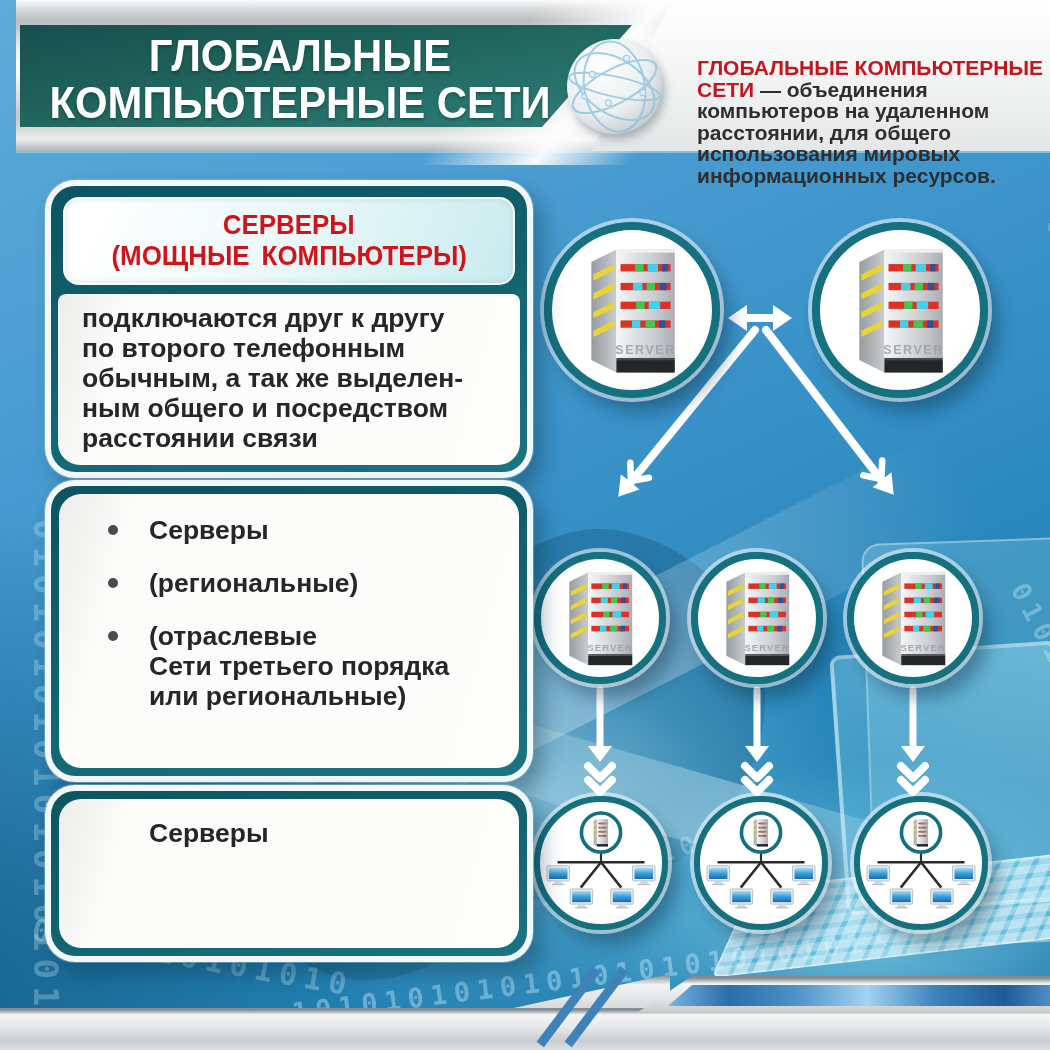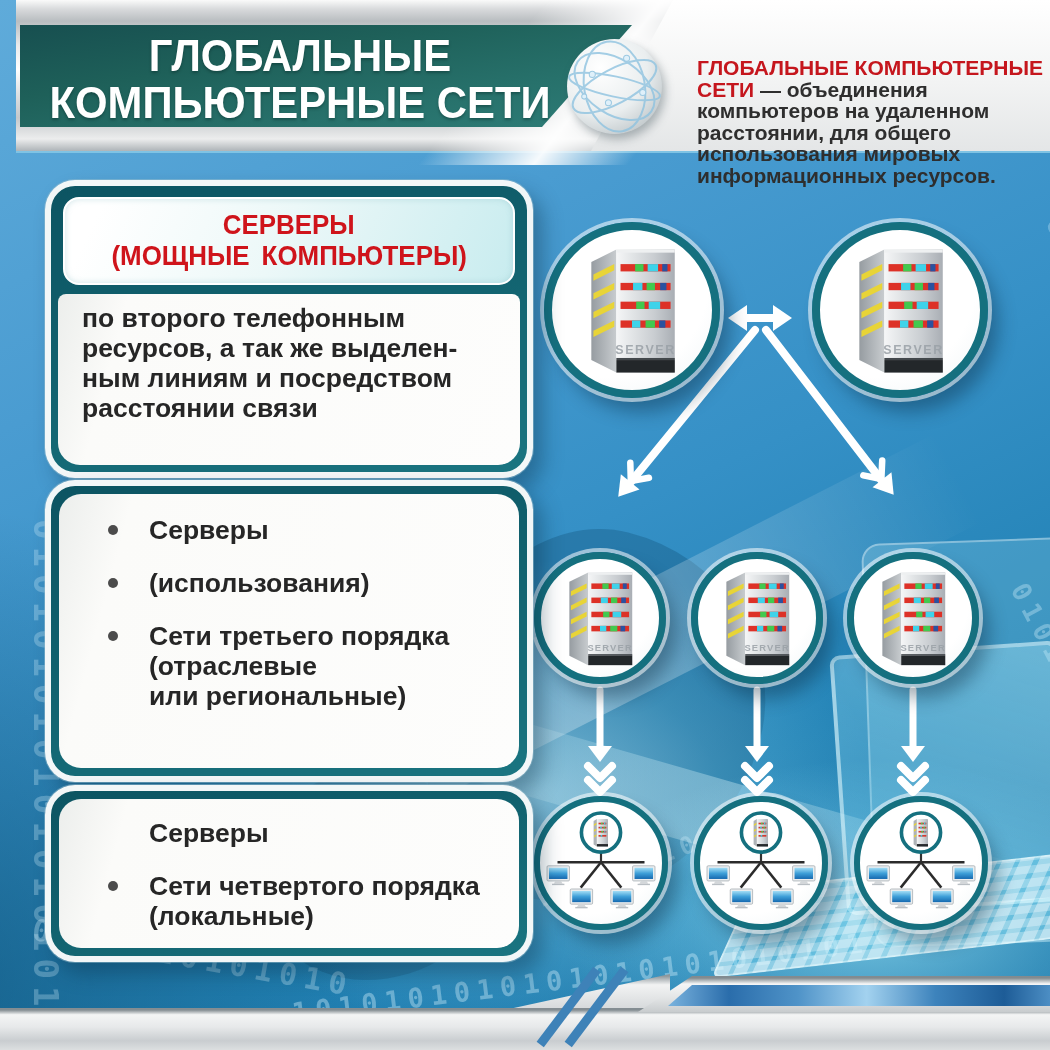--- a/index.html
+++ b/index.html
@@ -346,56 +346,52 @@
       <use href="#pc-monitor" x="92" y="114" width="34" height="30"></use>
     </svg>
   </div>
 
   <div class="card card1">
     <div class="hdr-box">
       <div class="rl">СЕРВЕРЫ</div>
       <div class="rl">(МОЩНЫЕ КОМПЬЮТЕРЫ)</div>
     </div>
     <div class="card-body body1">
+      <div>подключаются друг к другу</div>
       <div>по второго телефонным</div>
-      <div>ресурсов, а так же выделен-</div>
-      <div>ным линиям и посредством</div>
+      <div>обычным, а так же выделен-</div>
+      <div>ным общего и посредством</div>
       <div>расстоянии связи</div>
     </div>
   </div>
 
   <div class="card card2">
     <div class="card-body bodyfull body2">
       <div class="li">
         <span class="dot"></span>
         <div>Серверы</div>
       </div>
       <div class="li">
         <span class="dot"></span>
-        <div>(использования)</div>
+        <div>(региональные)</div>
       </div>
       <div class="li">
         <span class="dot"></span>
+        <div>(отраслевые</div>
         <div>Сети третьего порядка</div>
-        <div>(отраслевые</div>
         <div>или региональные)</div>
       </div>
     </div>
   </div>
 
   <div class="card card3">
     <div class="card-body bodyfull body3">
       <div class="li nodot">
 
         <div>Серверы</div>
-      </div>
-      <div class="li">
-        <span class="dot"></span>
-        <div>Сети четвертого порядка</div>
-        <div>(локальные)</div>
       </div>
     </div>
   </div>
 
   <div class="header">
     <div class="hdr-sheen"></div>
     <div class="hdr-white-panel"></div>
     <div class="banner"></div>
     <div class="banner-title">
       <div>ГЛОБАЛЬНЫЕ</div>

